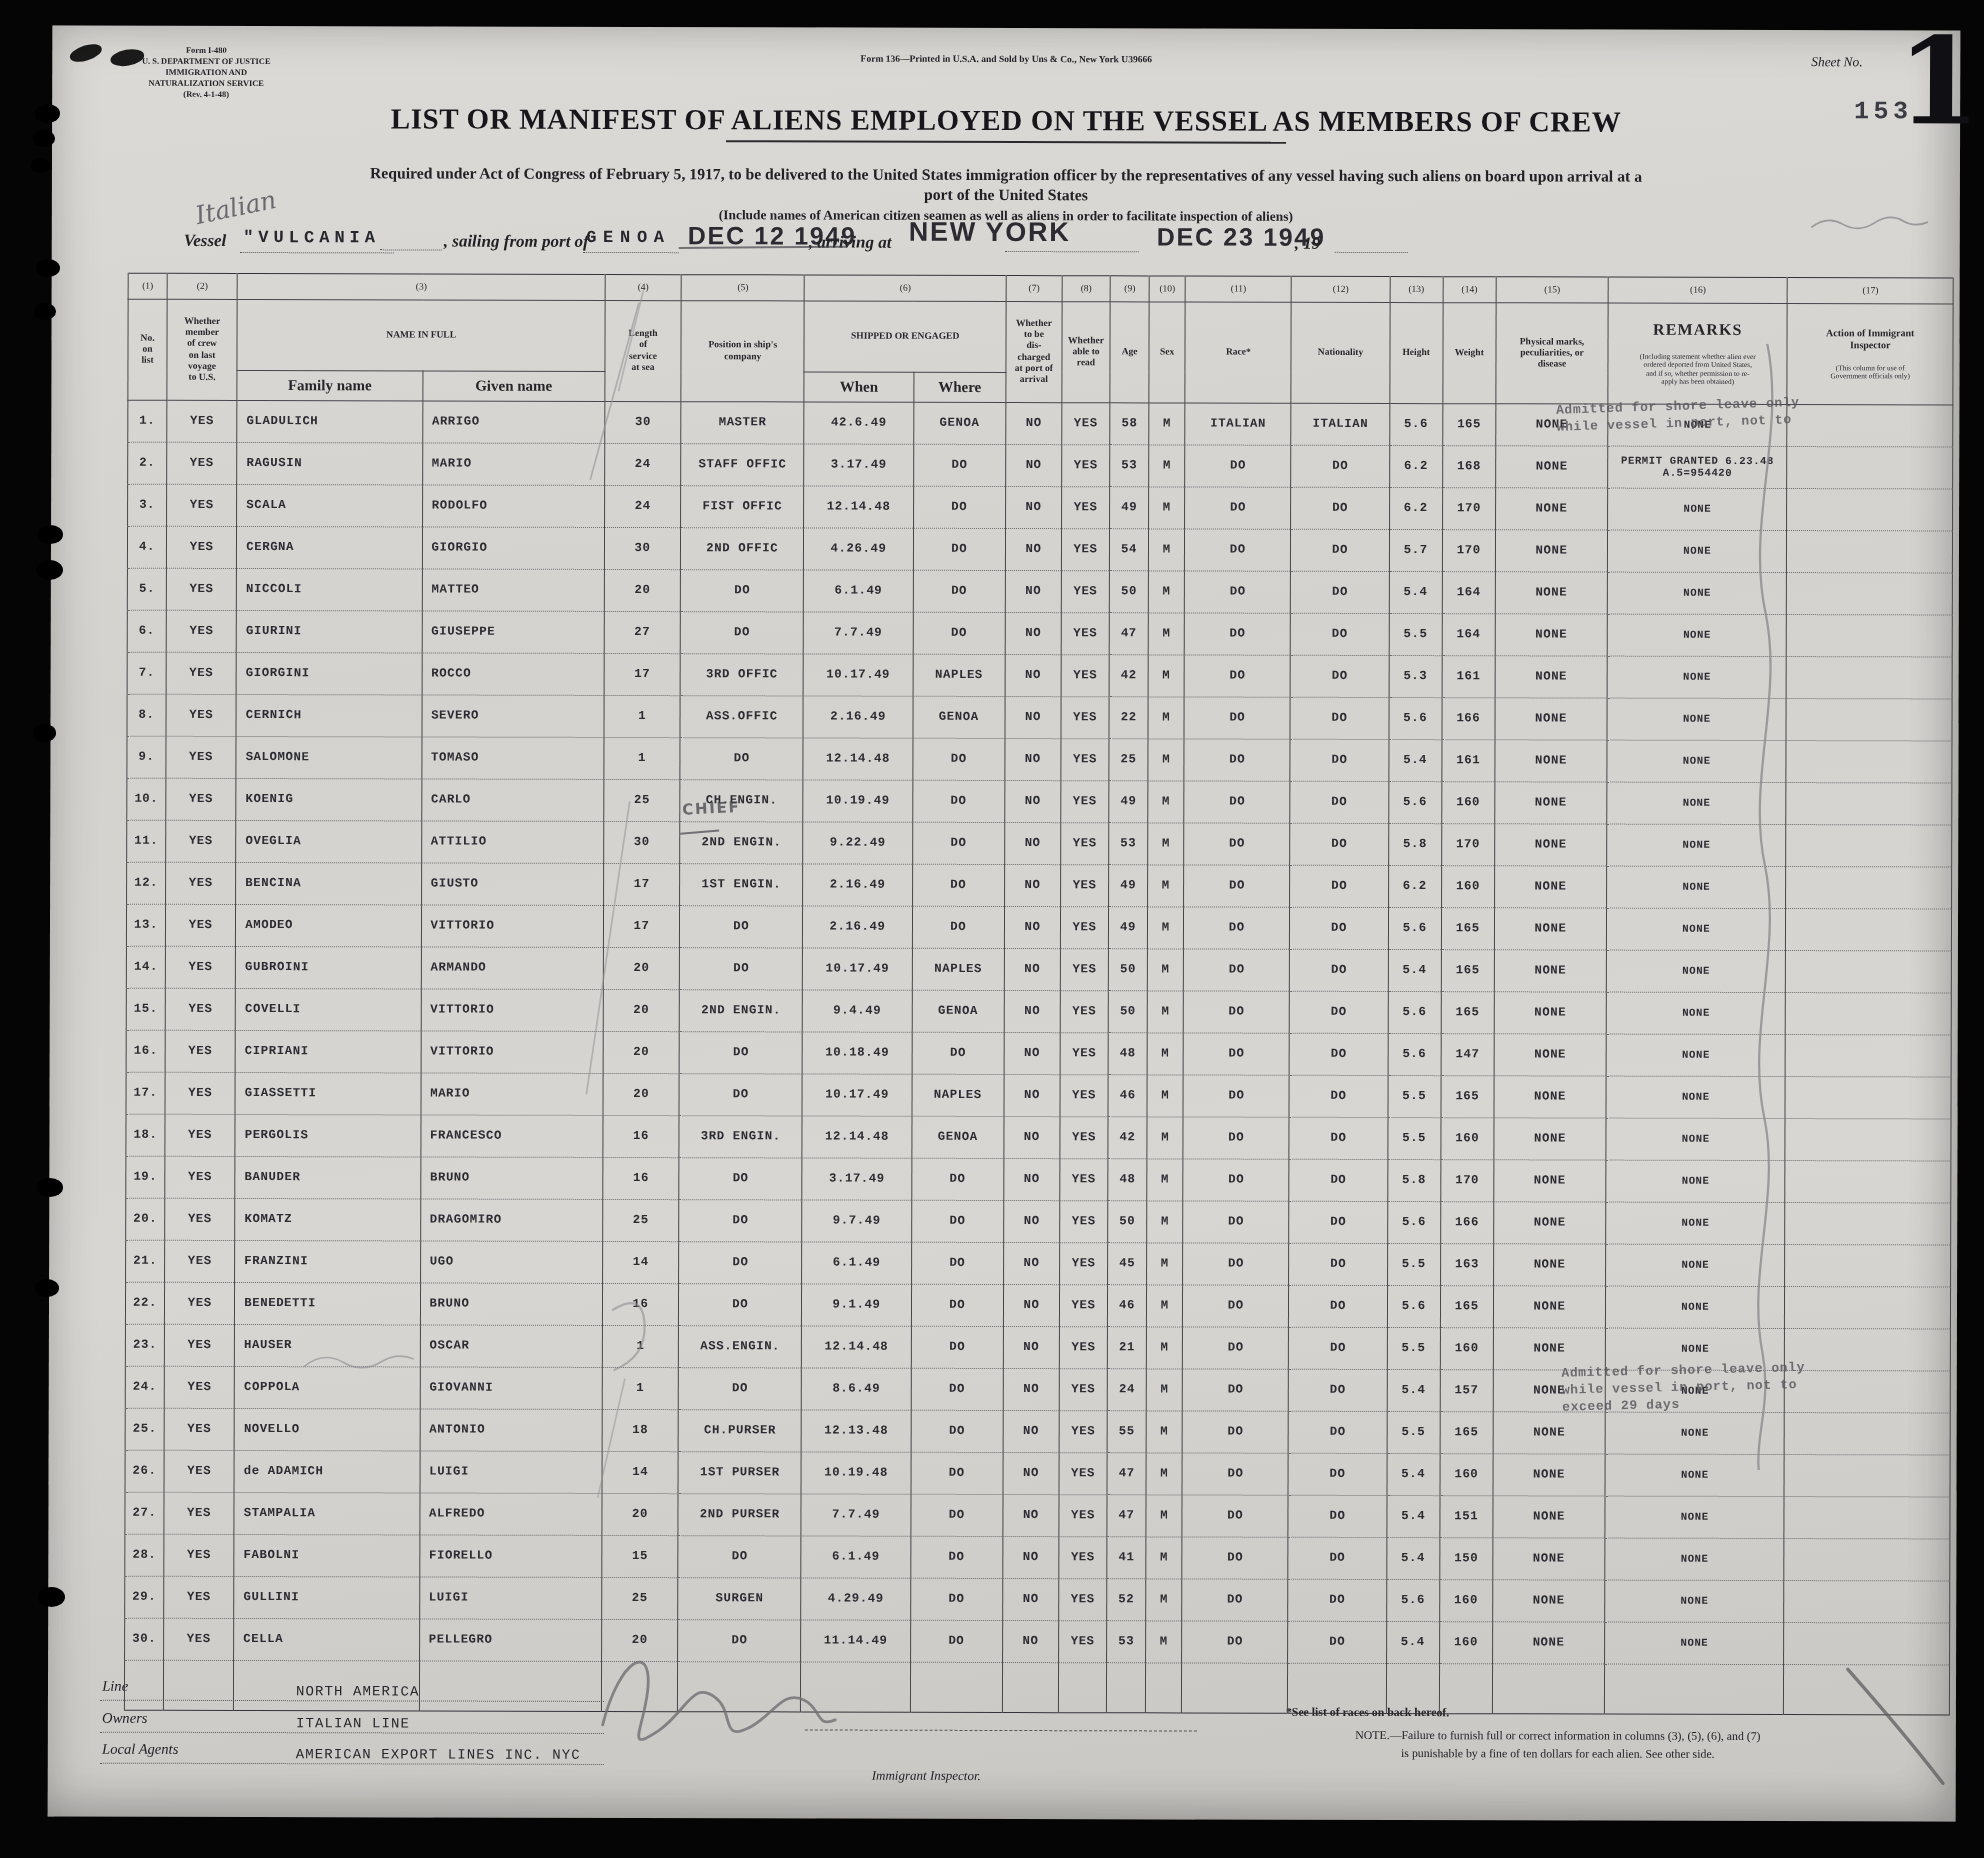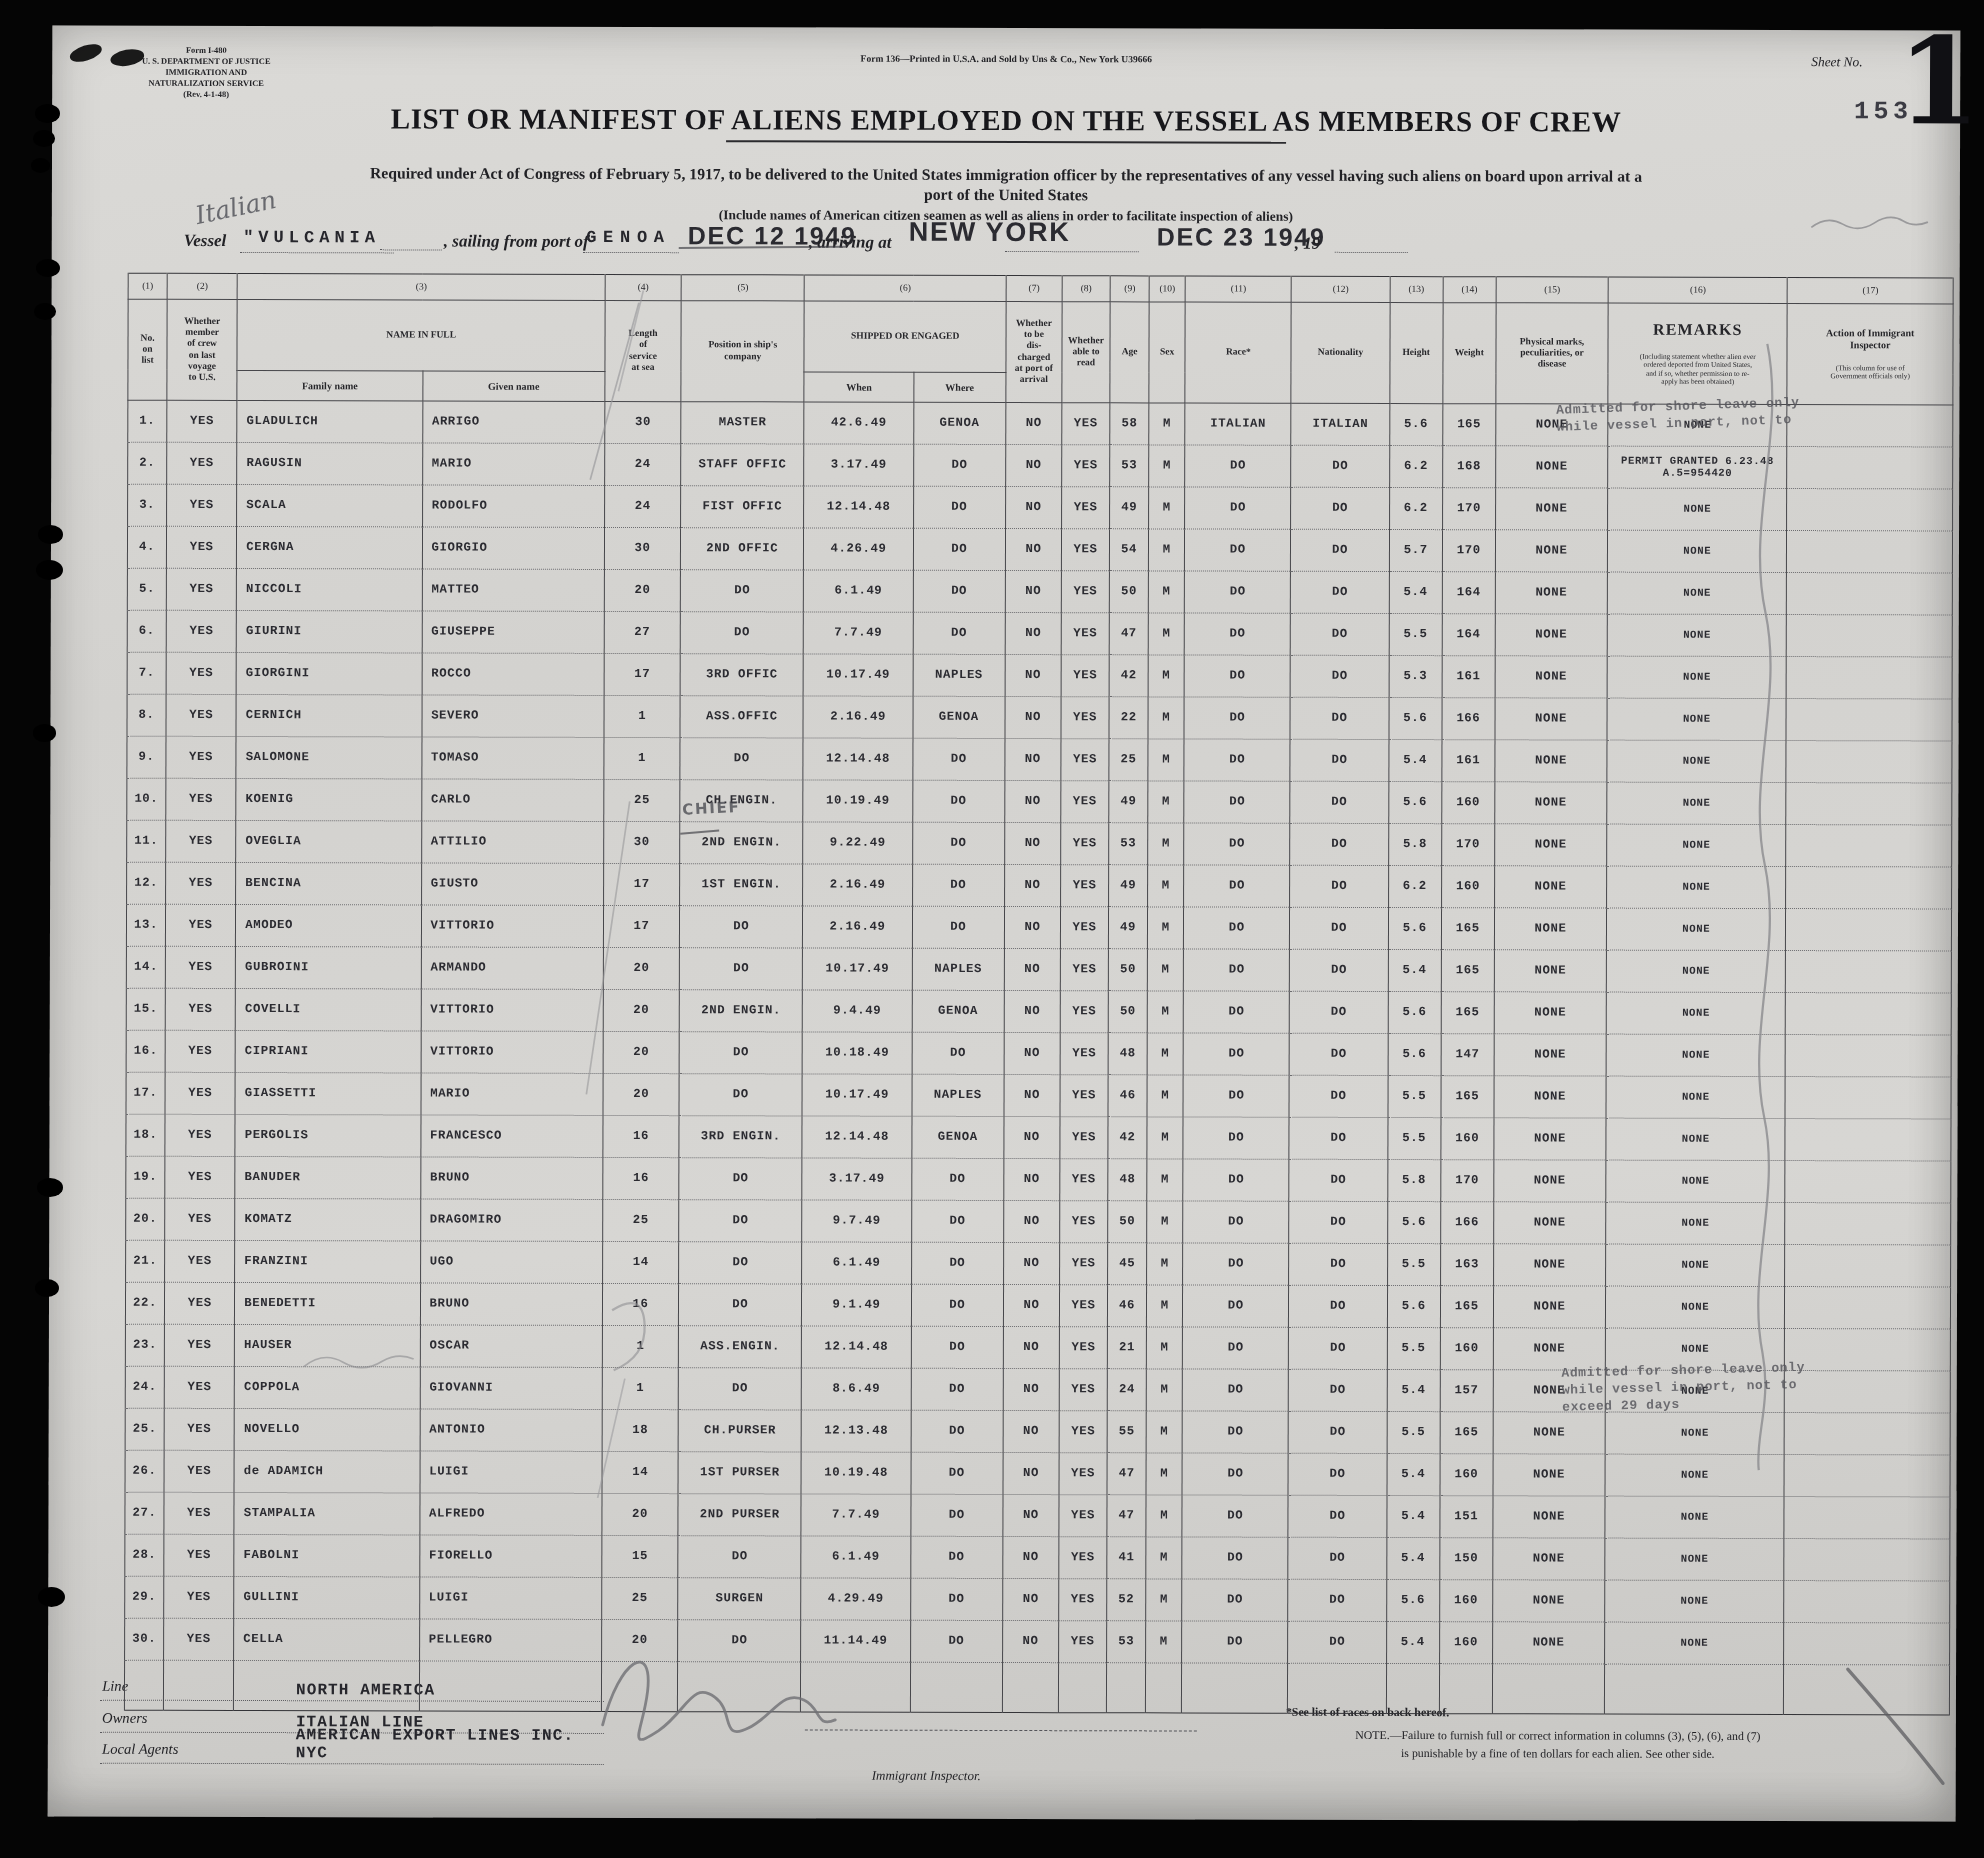--- a/index.html
+++ b/index.html
@@ -35,33 +35,33 @@
   .stampy{font-family:"Liberation Sans",sans-serif;font-weight:bold;color:#2b2b31;letter-spacing:1.7px;margin-left:8px;}
   .dotline{border-bottom:1.7px dotted #5a5a5e;height:0;}
 
   
   table.manifest{position:absolute;left:76px;top:247px;width:1826px;border-collapse:collapse;table-layout:fixed;border:1.7px solid #343438;z-index:2;}
   .manifest th,.manifest td{border-left:1.1px solid #47474b;border-right:1.1px solid #47474b;overflow:hidden;}
   .manifest thead th{border-bottom:1.1px solid #47474b;font-weight:bold;vertical-align:middle;text-align:center;white-space:pre-line;padding:1.1px;color:#26262a;}
   .manifest tr.nums th{height:22.4px;font-size:9.5px;font-weight:normal;}
   .manifest tr.labels{height:71px;}
   .manifest tr.labels th{font-size:9.5px;line-height:1.18;}
-  .manifest tr.subs th{height:27px;font-size:10px;}
+  .manifest tr.subs th{height:27px;font-size:15px;}
   .manifest .rn{font-size:7.3px;font-weight:normal;line-height:1.15;margin-top:2.2px;white-space:pre-line;}
   .manifest .rt{font-size:16px;letter-spacing:1.1px;}
   .manifest .rt2{font-size:10px;}
   .manifest tbody td{height:39px;text-align:center;font-family:"Liberation Mono",monospace;font-size:12.3px;font-weight:bold;color:#2b2b31;border-bottom:1.1px dotted #6d6d70;letter-spacing:0.6px;white-space:pre-line;line-height:1.15;}
   .manifest tbody td:nth-child(3),.manifest tbody td:nth-child(4){text-align:left;padding-left:9px;}
   .manifest tbody td:nth-child(18){font-size:10.6px;}
   .manifest tfoot td{height:47px;border-bottom:none;}
 
   
   .f-row{position:absolute;height:20px;border-bottom:1.7px dotted #5a5a5e;width:504px;left:52px;}
   .f-label{position:absolute;left:2.2px;bottom:5px;font-style:italic;font-size:14.6px;}
-  .f-value{position:absolute;left:196px;bottom:1.1px;font-family:"Liberation Mono",monospace;font-weight:bold;font-size:16px;letter-spacing:1.1px;color:#26262c;}
+  .f-value{position:absolute;left:196px;bottom:1.1px;font-family:"Liberation Mono",monospace;font-weight:normal;font-size:14px;letter-spacing:1.1px;color:#26262c;}
   .insp-line{left:757px;top:1702px;width:392px;border-bottom:1.7px dashed #55555a;height:0;}
   .insp-label{left:824px;top:1708px;font-style:italic;font-size:13px;margin-top:32px;}
   .races-note{left:1238px;top:1676px;font-size:11.8px;font-weight:bold;}
   .fine-note{left:1188px;top:1698px;width:644px;text-align:center;font-size:11.8px;line-height:1.5;}
 
   
   .ann{position:absolute;z-index:6;white-space:nowrap;}
   .stamp{font-family:"Liberation Mono",monospace;color:#56565c;font-weight:bold;opacity:.82;line-height:1.3;letter-spacing:0.6px;}
   .hand{font-family:"DejaVu Serif",serif;font-style:italic;color:#4d4e55;opacity:.8;}
   .hand-print{font-family:"DejaVu Sans",sans-serif;color:#45464c;opacity:.75;letter-spacing:1.7px;font-weight:bold;}

